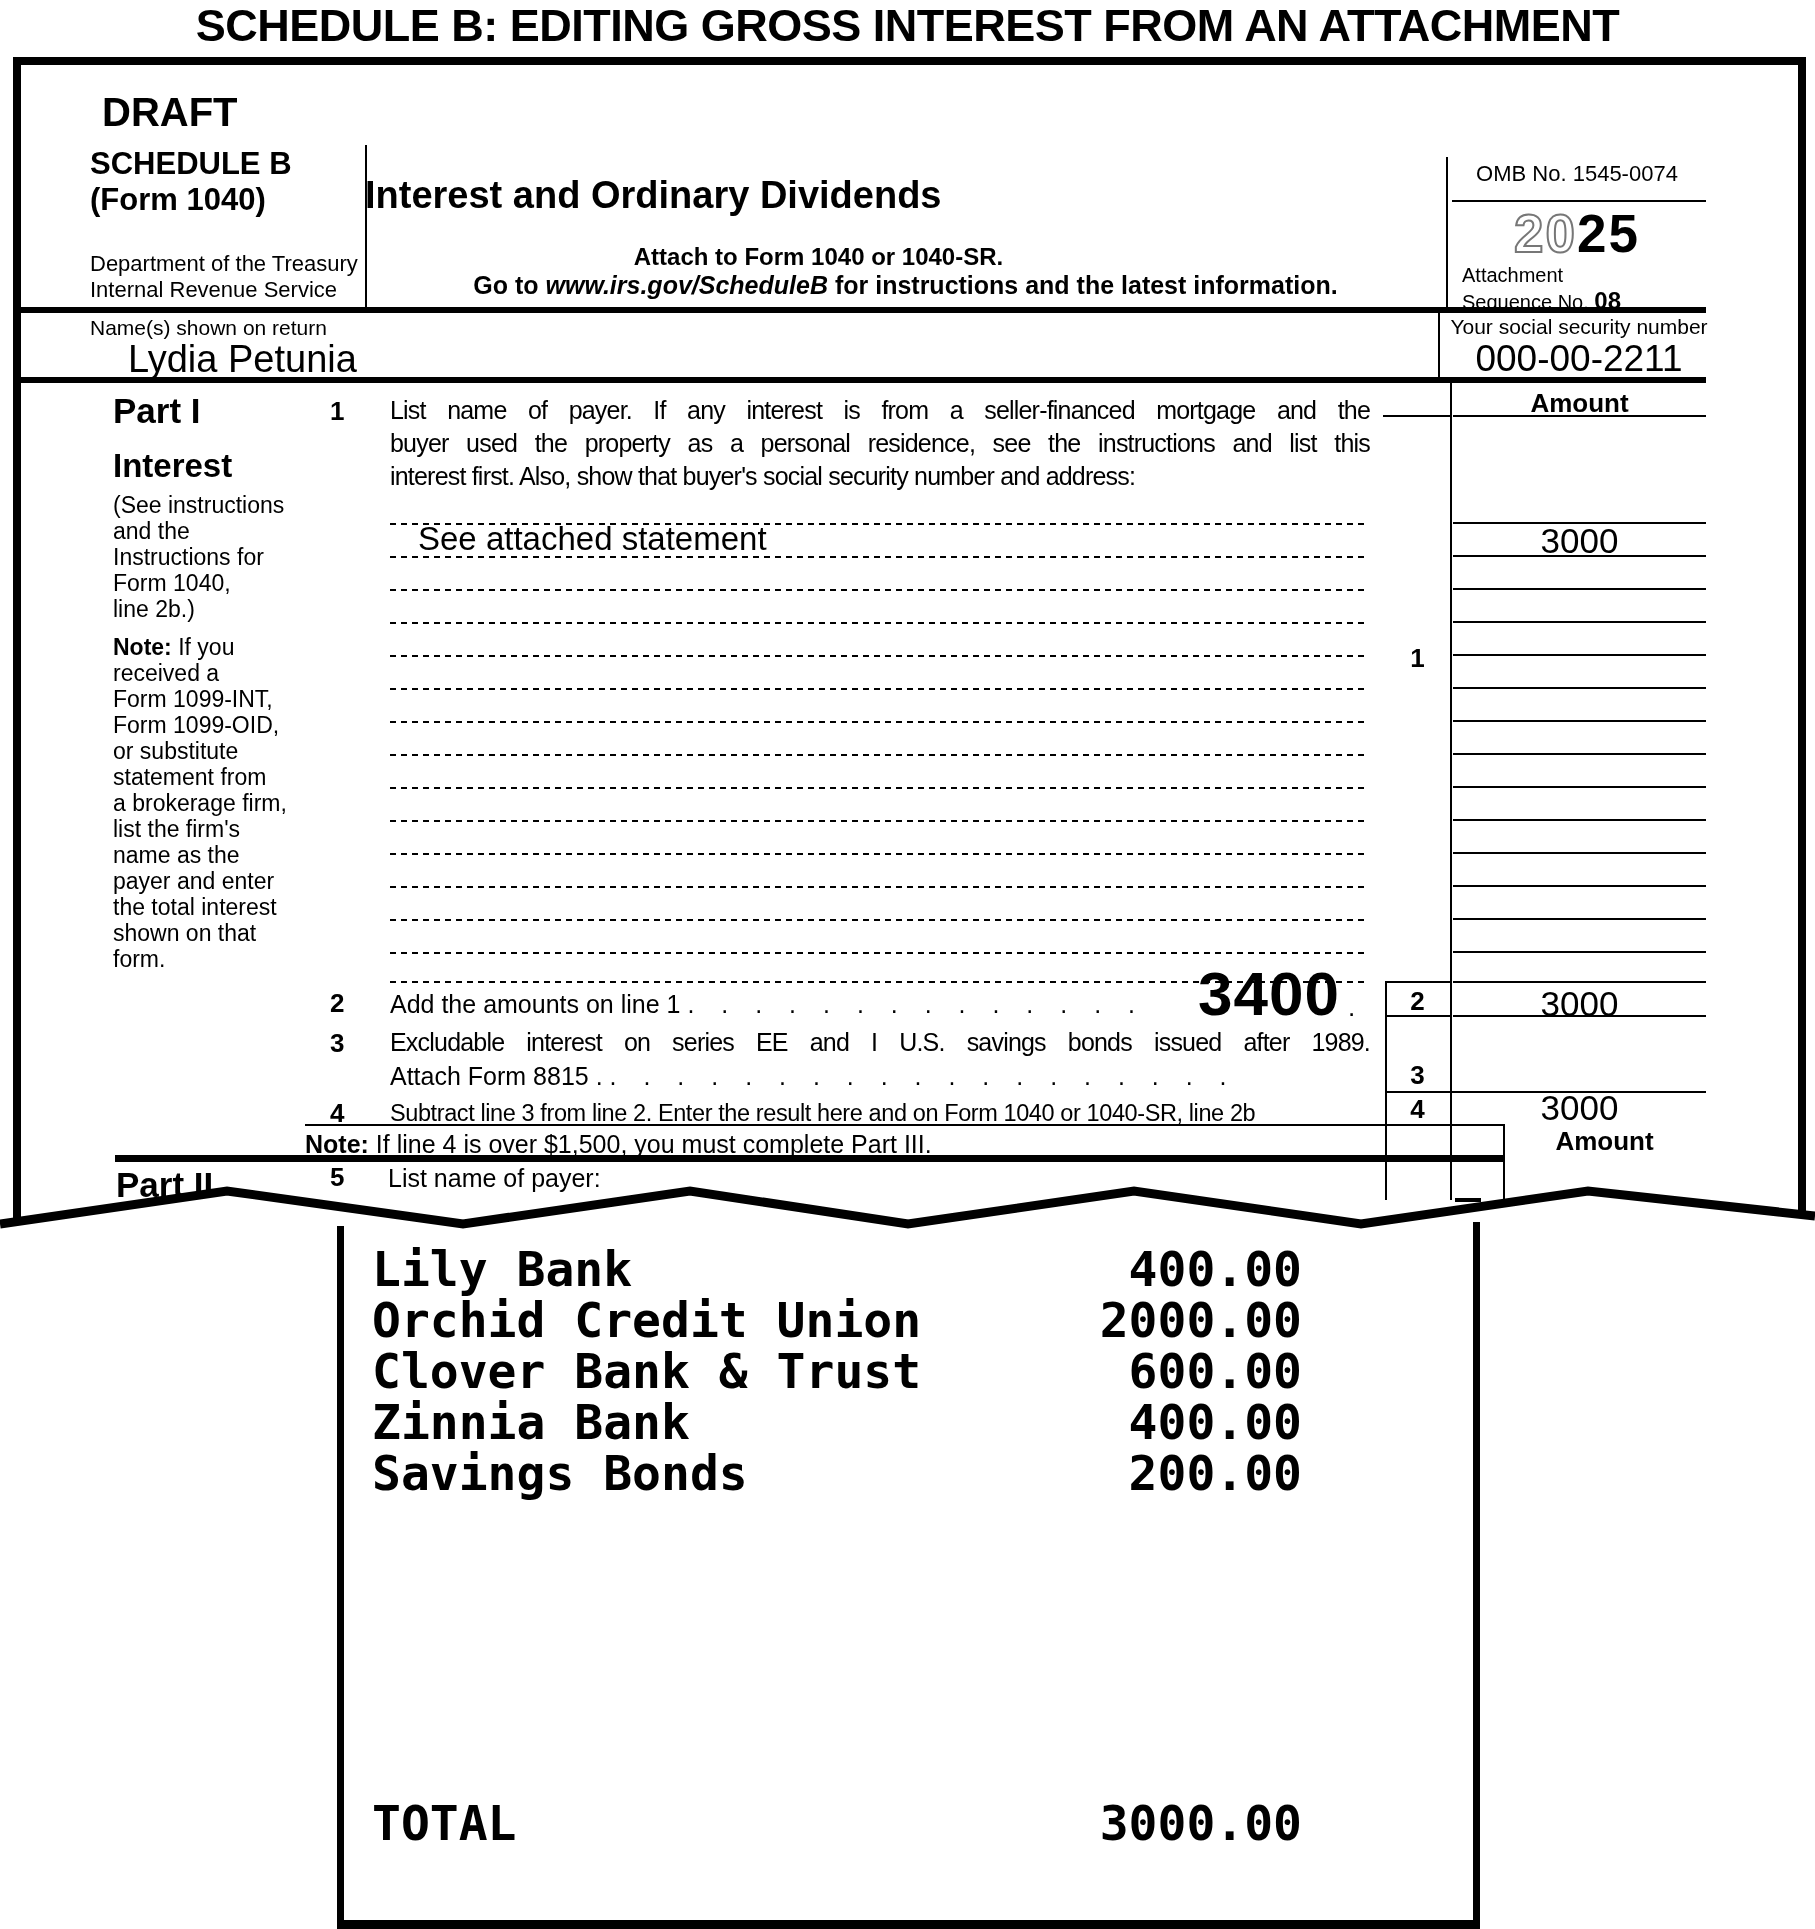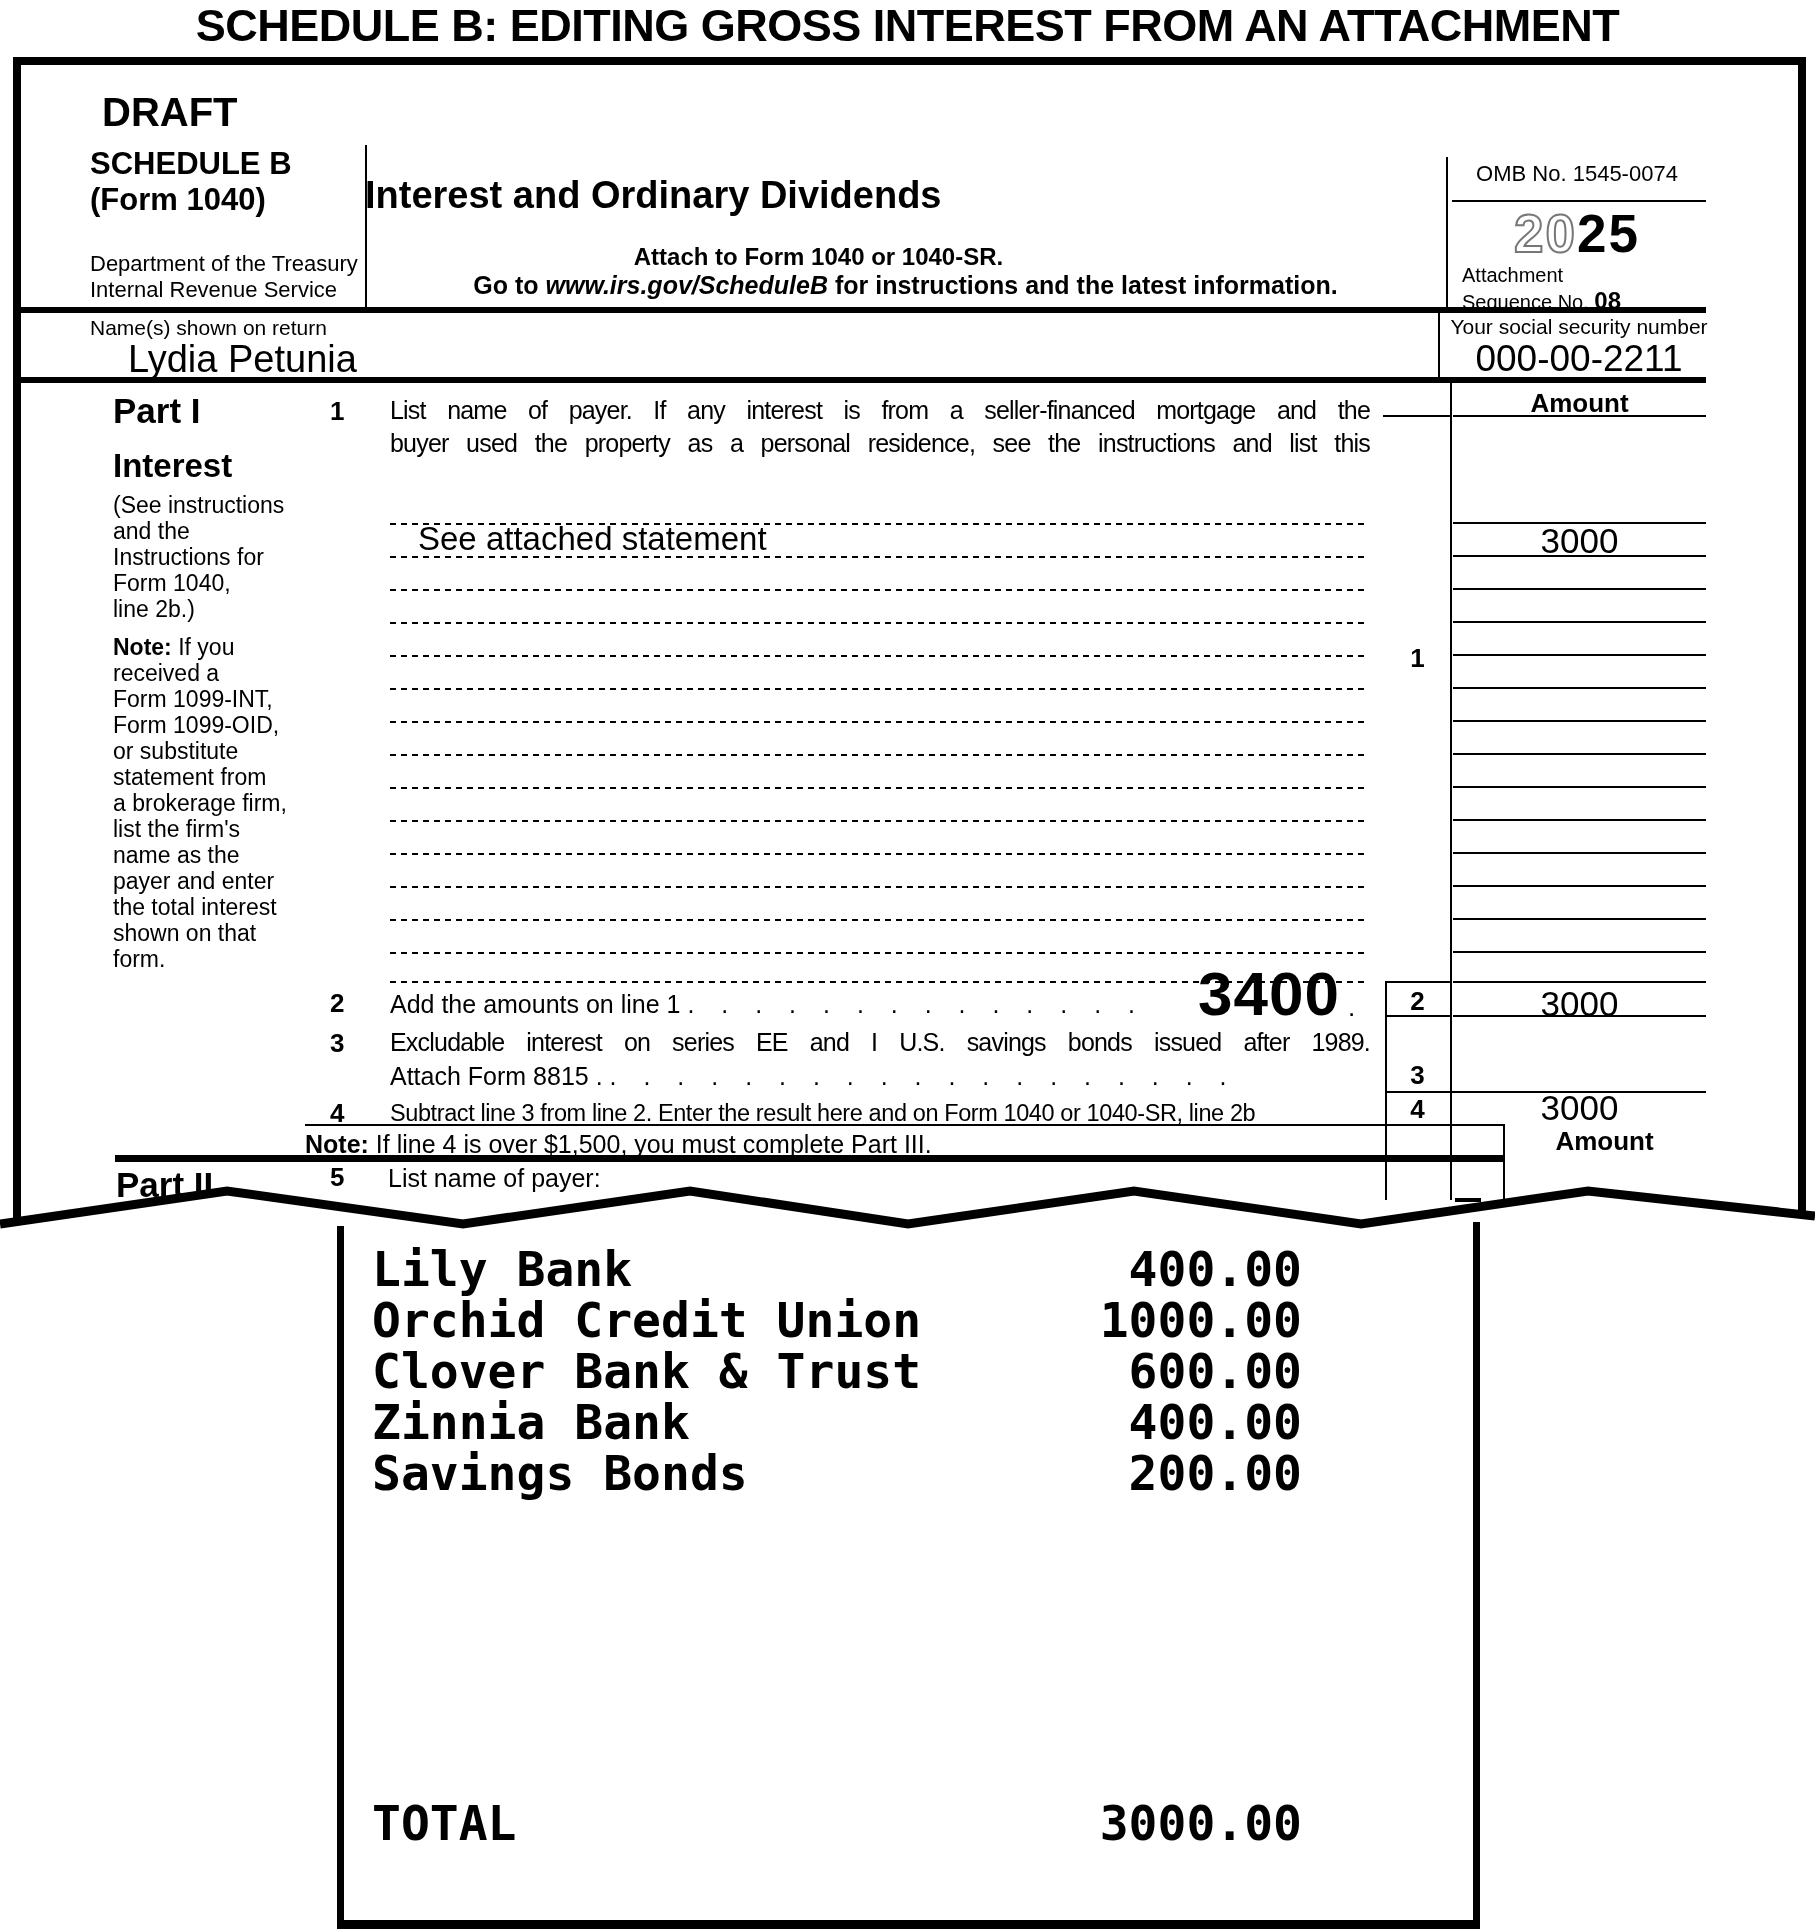--- a/index.html
+++ b/index.html
@@ -146,20 +146,21 @@
 list the firm's
 name as the
 payer and enter
 the total interest
 shown on that
 form.</span></div>
 
   <div class="abs lineno l1-no">1</div>
   <div class="abs l1-text l1a just">List name of payer. If any interest is from a seller-financed mortgage and the</div>
   <div class="abs l1-text l1b just">buyer used the property as a personal residence, see the instructions and list this</div>
+  <div class="abs l1-text l1c">interest first. Also, show that buyer's social security number and address:</div>
   <div class="hline" style="left:1383px;top:415px;width:67px;"></div>
   <div class="abs amount-head">Amount</div>
   <div class="hline" style="left:1453px;top:415px;width:253px;"></div>
   <div class="vline" style="left:1450px;top:383px;height:817px;"></div>
   <div id="dotted-rows">
       <div style="position: absolute; left: 390px; top: 523px; width: 978px; height: 2px; background: repeating-linear-gradient(90deg, rgb(0, 0, 0) 0px, rgb(0, 0, 0) 6px, transparent 6px, transparent 11px);"></div>
       <div style="position: absolute; left: 390px; top: 556px; width: 978px; height: 2px; background: repeating-linear-gradient(90deg, rgb(0, 0, 0) 0px, rgb(0, 0, 0) 6px, transparent 6px, transparent 11px);"></div>
       <div style="position: absolute; left: 390px; top: 589px; width: 978px; height: 2px; background: repeating-linear-gradient(90deg, rgb(0, 0, 0) 0px, rgb(0, 0, 0) 6px, transparent 6px, transparent 11px);"></div>
       <div style="position: absolute; left: 390px; top: 622px; width: 978px; height: 2px; background: repeating-linear-gradient(90deg, rgb(0, 0, 0) 0px, rgb(0, 0, 0) 6px, transparent 6px, transparent 11px);"></div>
       <div style="position: absolute; left: 390px; top: 655px; width: 978px; height: 2px; background: repeating-linear-gradient(90deg, rgb(0, 0, 0) 0px, rgb(0, 0, 0) 6px, transparent 6px, transparent 11px);"></div>
@@ -237,21 +238,21 @@
   <div class="abs" style="left:337px;top:1920px;width:1143px;height:9px;background:#000;"></div>
 
   <div class="abs att-text att-list">
 
   <div class="att-row">
       <span>Lily Bank</span>
       <span>400.00</span>
     </div>
       <div class="att-row">
       <span>Orchid Credit Union</span>
-      <span>1000.00</span>
+      <span>2000.00</span>
     </div>
       <div class="att-row">
       <span>Clover Bank &amp; Trust</span>
       <span>600.00</span>
     </div>
       <div class="att-row">
       <span>Zinnia Bank</span>
       <span>400.00</span>
     </div>
       <div class="att-row">

